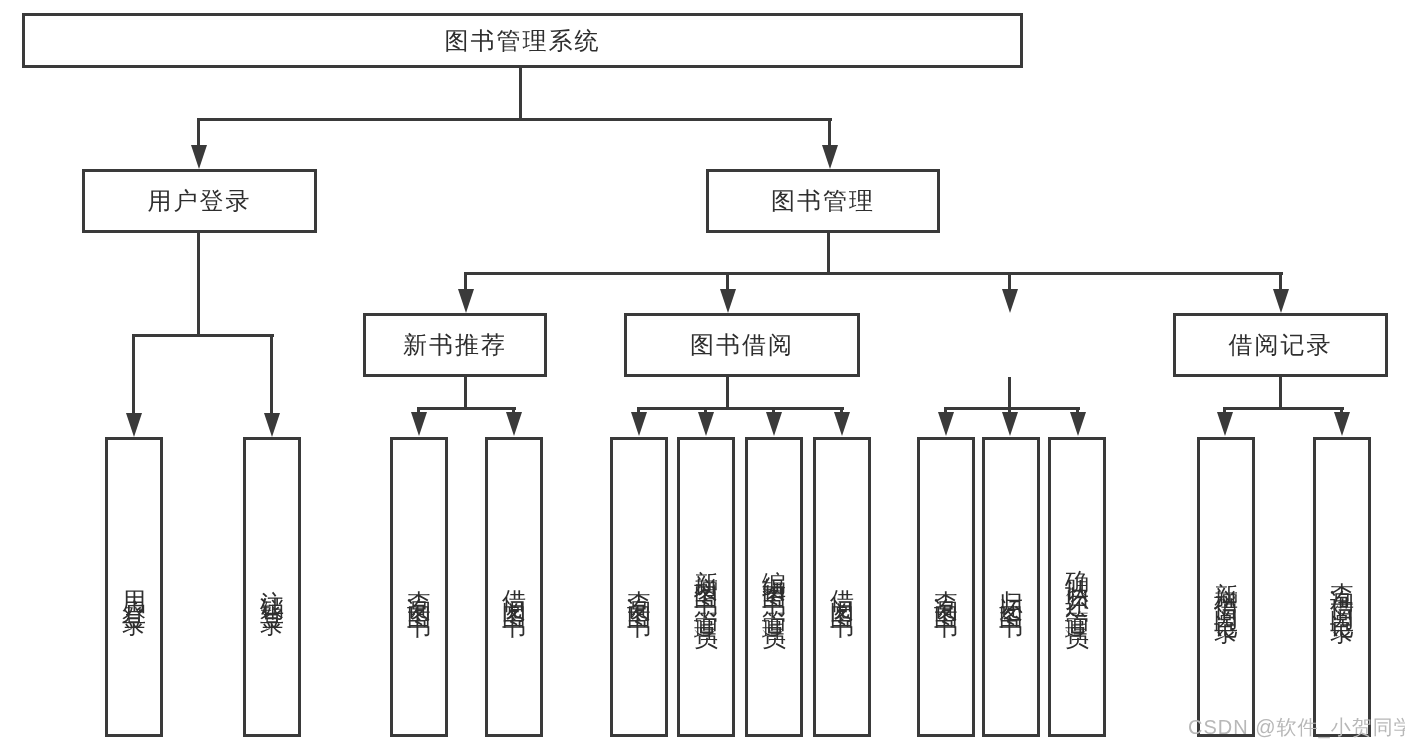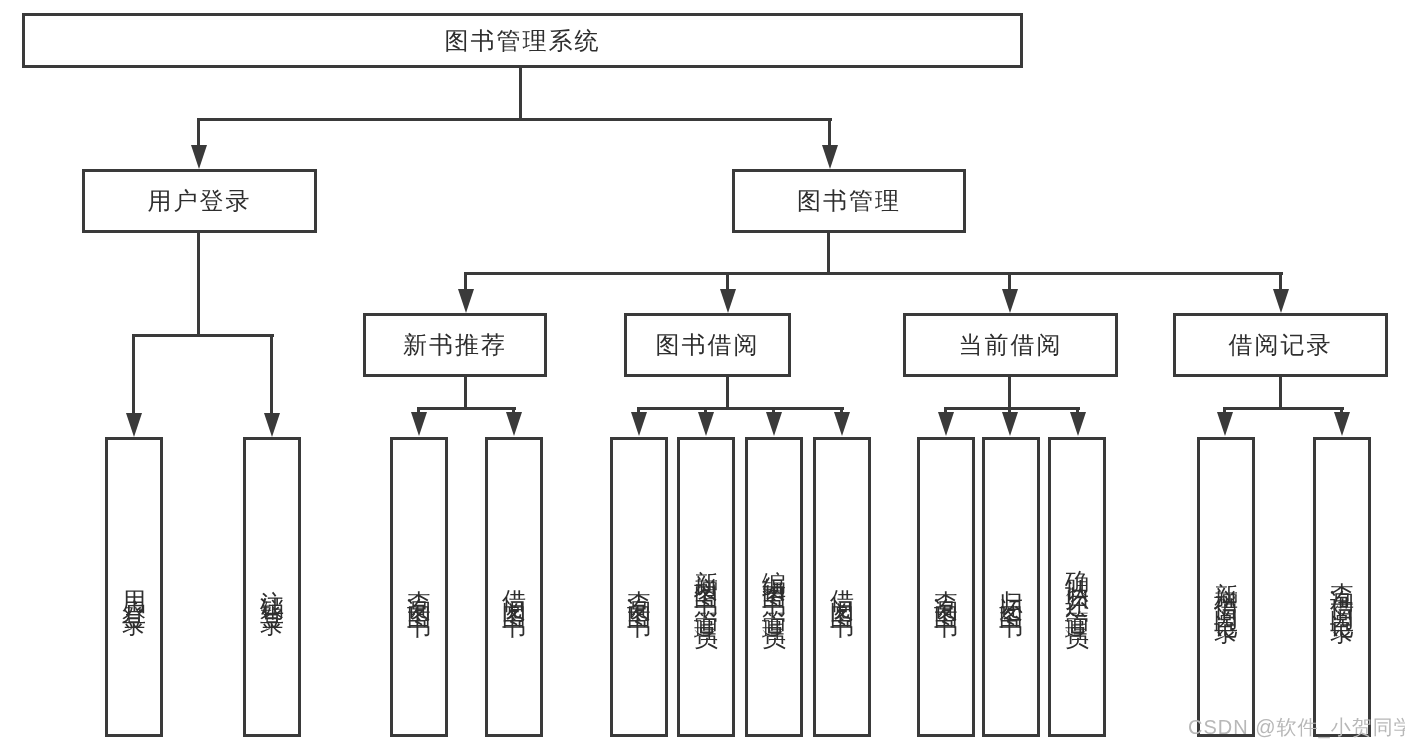--- a/index.html
+++ b/index.html
@@ -39,43 +39,42 @@
   <div class="box" style="left:22px;top:13px;width:1001px;height:55px">图书管理系统</div>
 
   <div class="vl" style="left:519px;top:68px;height:53px"></div>
   <div class="hl" style="left:197px;top:118px;width:635px"></div>
   <div class="vl" style="left:197px;top:118px;height:30px"></div>
   <div class="arrow" style="left:191px;top:145px"></div>
   <div class="vl" style="left:828px;top:118px;height:30px"></div>
   <div class="arrow" style="left:822px;top:145px"></div>
 
   <div class="box" style="left:82px;top:169px;width:235px;height:64px">用户登录</div>
-  <div class="box" style="left:732px;top:169px;width:234px;height:64px">图书管理</div>
+  <div class="box" style="left:706px;top:169px;width:234px;height:64px">图书管理</div>
 
   <div class="vl" style="left:197px;top:233px;height:103px"></div>
   <div class="hl" style="left:132px;top:334px;width:142px"></div>
   <div class="vl" style="left:132px;top:334px;height:84px"></div>
   <div class="arrow" style="left:126px;top:413px"></div>
   <div class="vl" style="left:270px;top:334px;height:84px"></div>
   <div class="arrow" style="left:264px;top:413px"></div>
 
   <div class="vl" style="left:827px;top:233px;height:41px"></div>
   <div class="hl" style="left:464px;top:272px;width:819px"></div>
   <div class="vl" style="left:464px;top:272px;height:20px"></div>
   <div class="arrow" style="left:458px;top:289px"></div>
   <div class="vl" style="left:726px;top:272px;height:20px"></div>
   <div class="arrow" style="left:720px;top:289px"></div>
   <div class="vl" style="left:1008px;top:272px;height:20px"></div>
   <div class="arrow" style="left:1002px;top:289px"></div>
   <div class="vl" style="left:1279px;top:272px;height:20px"></div>
   <div class="arrow" style="left:1273px;top:289px"></div>
 
   <div class="box" style="left:363px;top:313px;width:184px;height:64px">新书推荐</div>
-  <div class="box" style="left:624px;top:313px;width:167px;height:64px">图书借阅</div>
-  <div class="box" style="left:903px;top:313px;width:215px;height:64px">当前借阅</div>
+  <div class="box" style="left:624px;top:313px;width:236px;height:64px">图书借阅</div>
   <div class="box" style="left:1173px;top:313px;width:215px;height:64px">借阅记录</div>
 
   <div class="vl" style="left:464px;top:377px;height:32px"></div>
   <div class="hl" style="left:417px;top:407px;width:99px"></div>
   <div class="vl" style="left:417px;top:407px;height:8px"></div>
   <div class="arrow" style="left:411px;top:412px"></div>
   <div class="vl" style="left:512px;top:407px;height:8px"></div>
   <div class="arrow" style="left:506px;top:412px"></div>
 
   <div class="vl" style="left:726px;top:377px;height:32px"></div>

